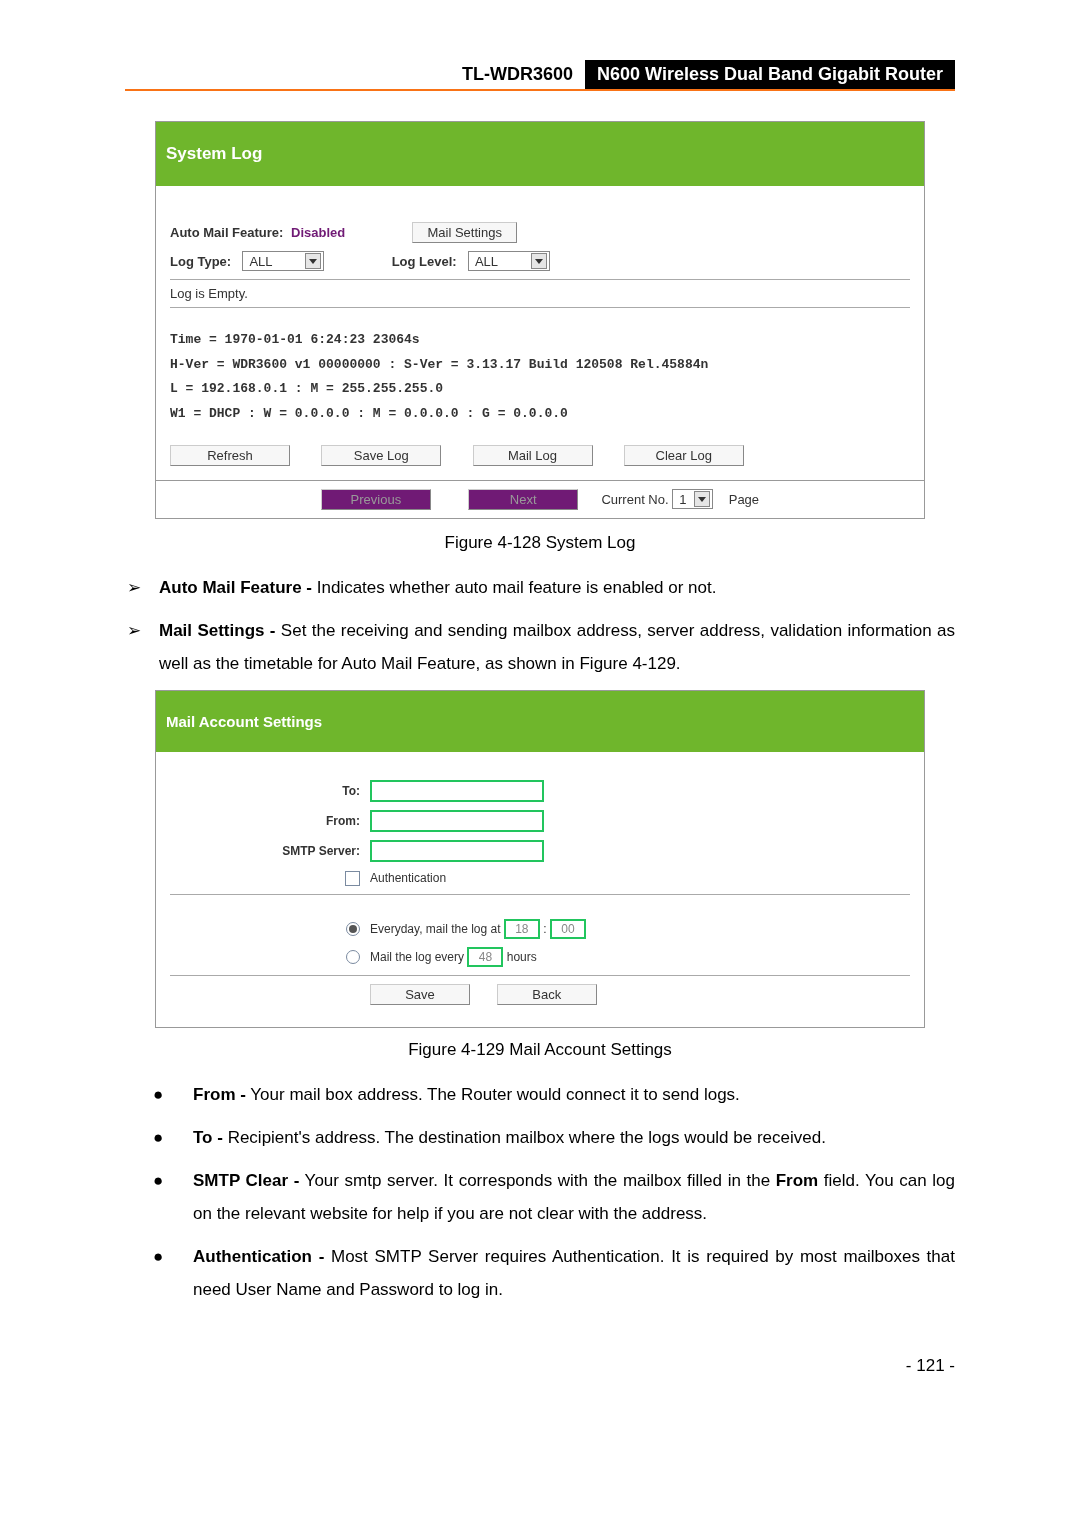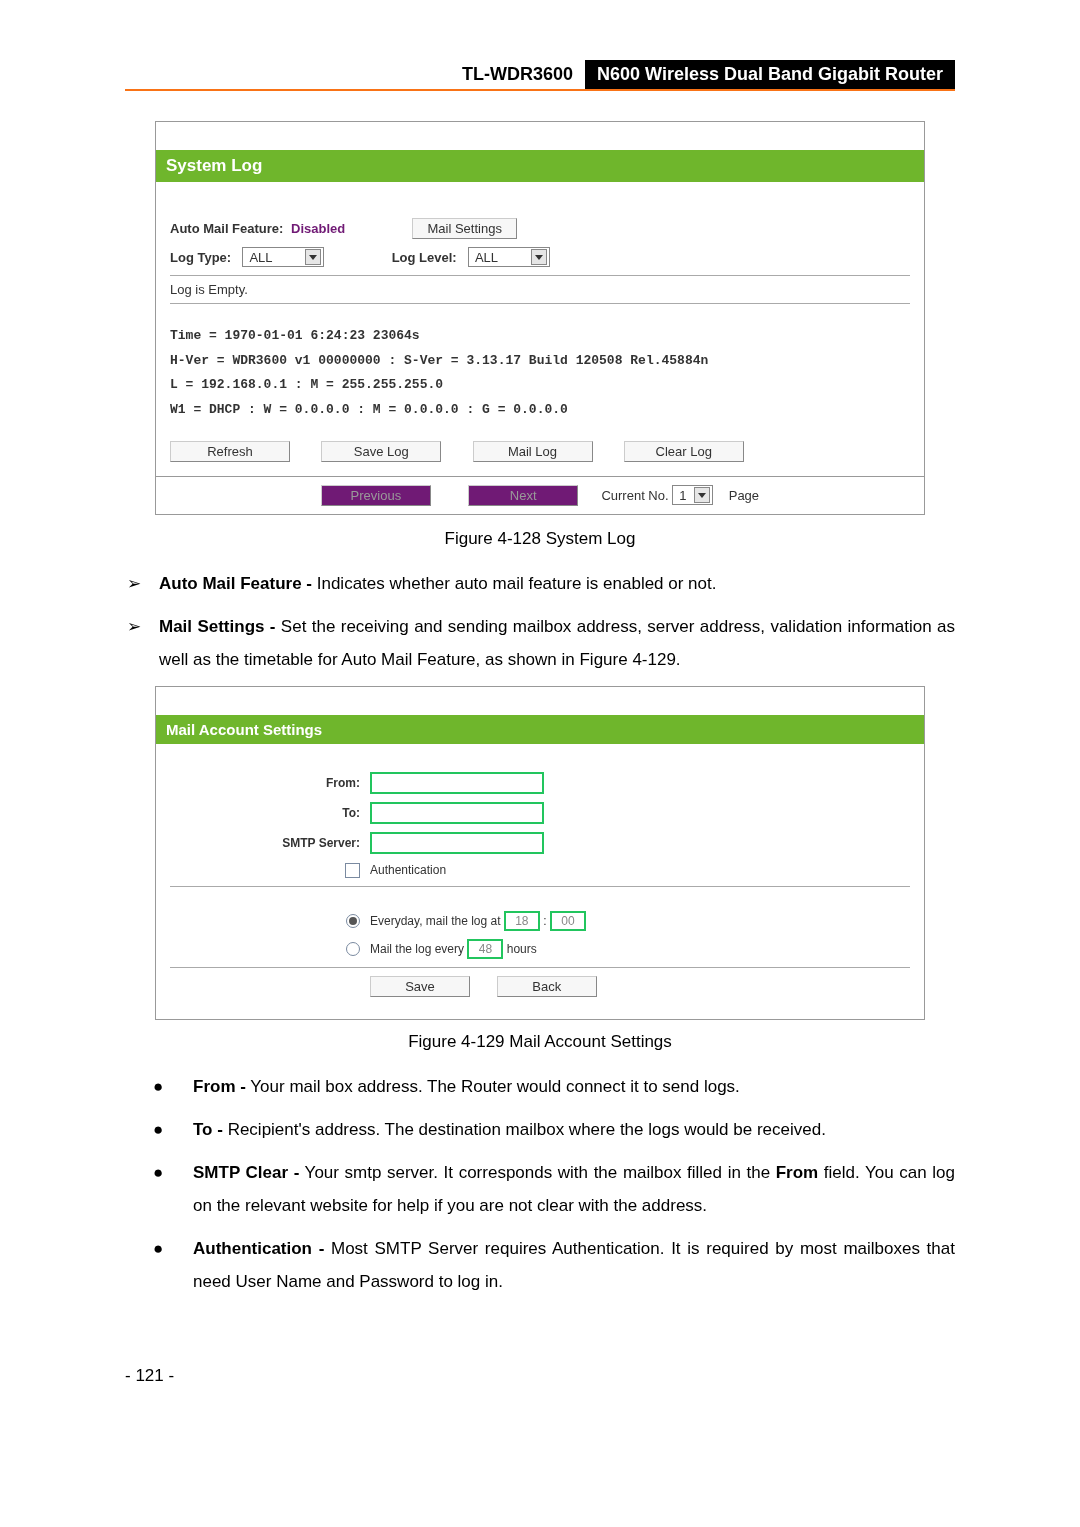--- a/index.html
+++ b/index.html
@@ -35,22 +35,21 @@
   .panel {
     border: 1px solid #999;
     margin: 0 30px 12px 30px;
     background: #fff;
   }
   .panel-title {
     background: #6fb62c;
     color: #fff;
     font-weight: bold;
     font-size: 17px;
-    padding: 6px 10px;
-    margin-top: 28px;
+    padding: 22px 10px;
   }
   .panel-body {
     padding: 10px 14px 14px 14px;
     font-size: 13px;
     color: #333;
   }
   .row {
     margin: 8px 0;
   }
   .lbl {
@@ -189,21 +188,21 @@
     background:#fff;
     vertical-align:middle;
     position:relative;
   }
   .radio.checked::after{
     content:"";
     position:absolute;
     left:2px;top:2px;width:8px;height:8px;
     background:#555;border-radius:50%;
   }
-  .pagenum { text-align:left; font-size:17px; margin-top:68px;}
+  .pagenum { text-align:right; font-size:17px; margin-top:50px;}
 </style>
 </head>
 <body>
 
 <div class="page">
 
   <div class="header-line">
     <div class="header-model">TL-WDR3600</div>
     <div class="header-desc">N600 Wireless Dual Band Gigabit Router</div>
   </div>
@@ -293,25 +292,25 @@
     </div>
   </div>
 
   <div class="panel mail-panel" style="margin-top:6px">
     <div class="panel-title" style="font-size:15px"><span style="color:#fff">Mail Account Settings</span></div>
     <div class="panel-body" style="font-size:12px">
 
       <div style="height:10px"></div>
 
       <div class="form-row">
+        <div class="form-label">To:</div>
+        <div class="textin"></div>
+      </div>
+      <div class="form-row">
         <div class="form-label">From:</div>
-        <div class="textin"></div>
-      </div>
-      <div class="form-row">
-        <div class="form-label">To:</div>
         <div class="textin"></div>
       </div>
       <div class="form-row">
         <div class="form-label">SMTP Server:</div>
         <div class="textin"></div>
       </div>
       <div class="form-row">
         <div class="form-label"><span class="cb-box"></span></div>
         <div>Authentication</div>
       </div>

